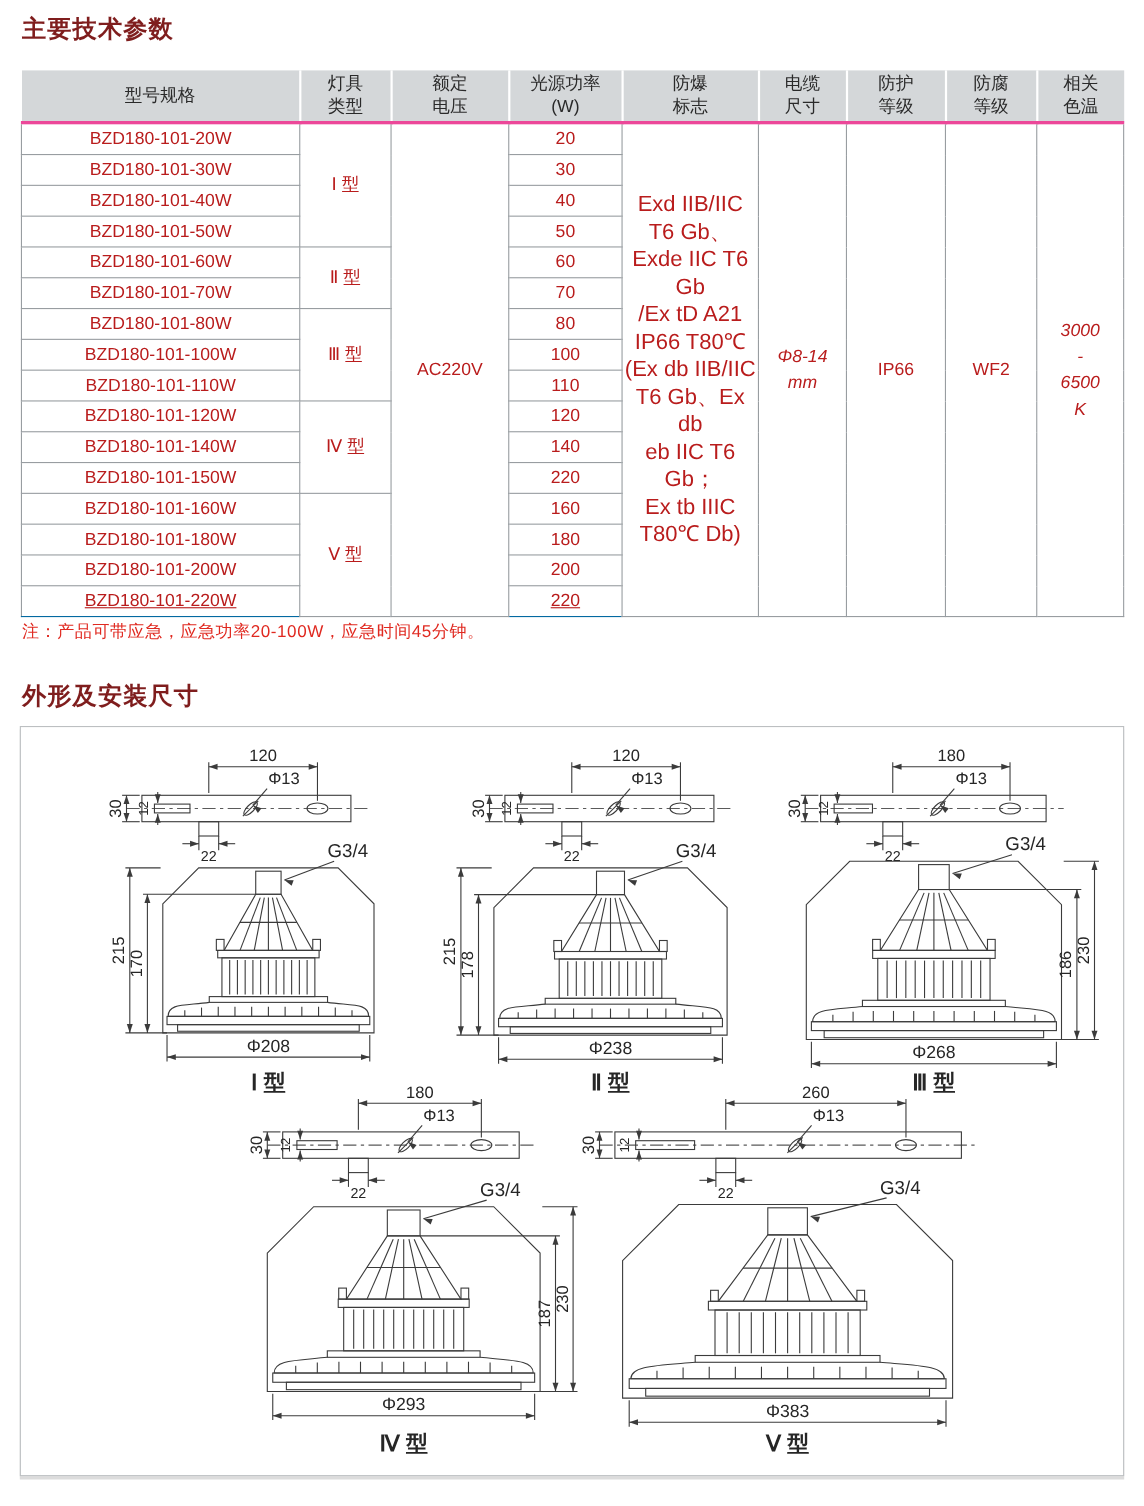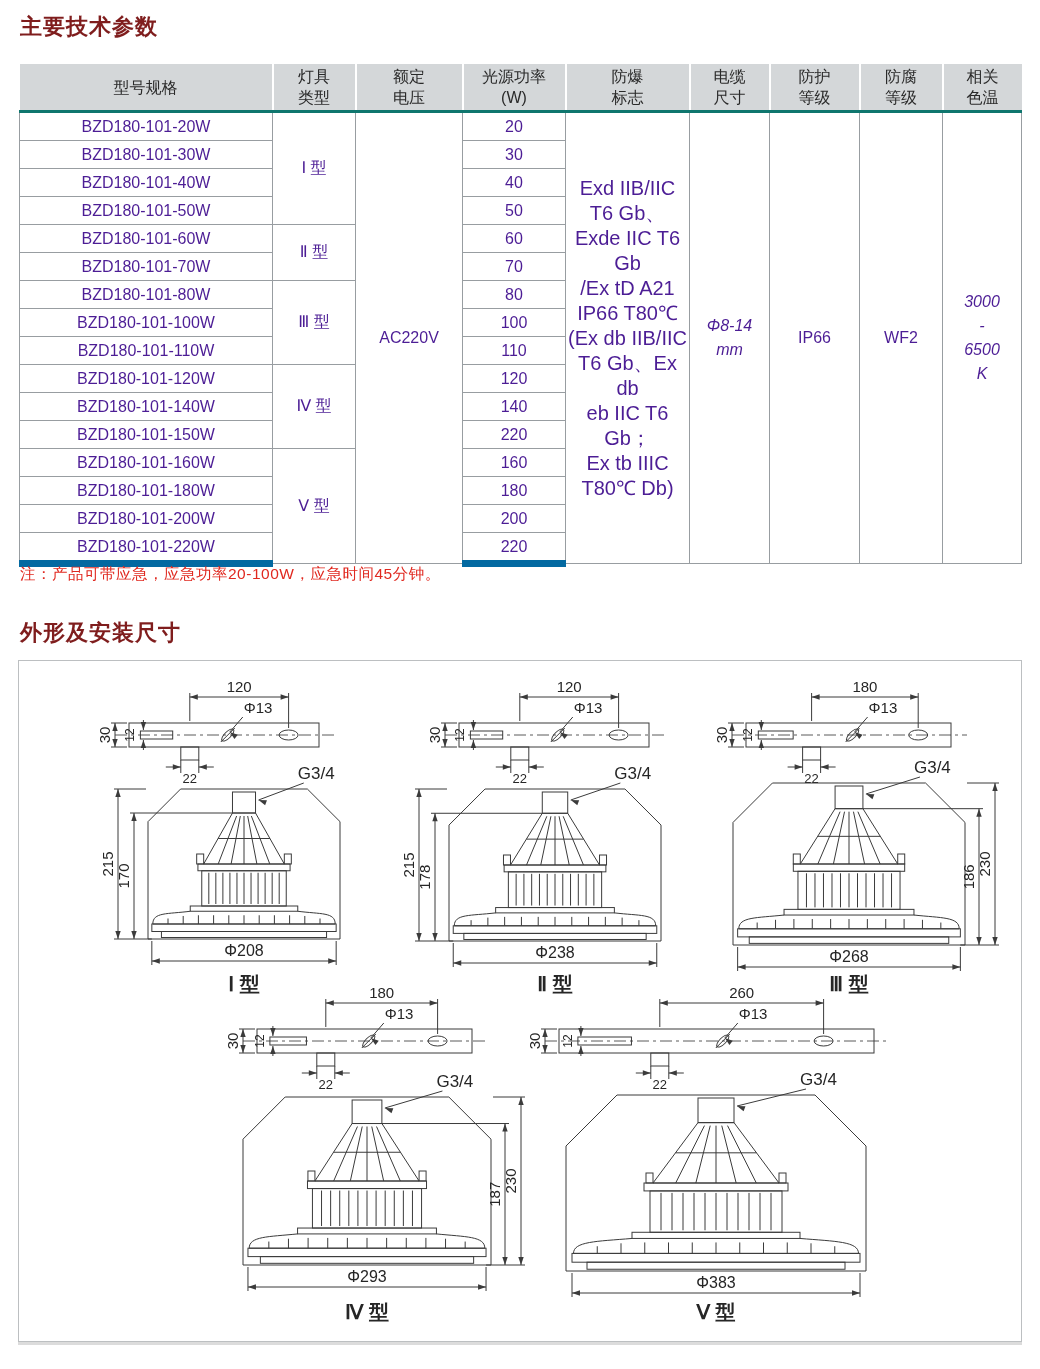--- a/index.html
+++ b/index.html
@@ -16,26 +16,26 @@
   #title2{top:618px;}
   table#spec{
     position:absolute;left:19px;top:64px;width:1002px;
     border-collapse:collapse;table-layout:fixed;
   }
   #spec th{
     background:#d4d7d9;height:46px;font-weight:normal;font-size:16px;color:#2a2a2a;
     border-left:2px solid #ffffff;padding:0;text-align:center;vertical-align:middle;
   }
   #spec th:first-child{border-left:none;}
-  #spec thead tr{border-bottom:3px solid #0f766e;margin-left:36px;}
+  #spec thead tr{border-bottom:3px solid #ec4899;margin-left:36px;}
   #spec td{
     border:1px solid #989da1;height:27px;padding:0;text-align:center;
-    vertical-align:middle;font-size:16px;color:#4c1d95;background:#fff;
+    vertical-align:middle;font-size:16px;color:#b91c1c;background:#fff;
   }
-  #spec tbody tr:last-child td{border-bottom:7px solid #0369a1;}
+  #spec tbody tr:last-child td{border-bottom:1px solid #0369a1;text-decoration:underline;}
   #spec .c-ex div{line-height:25px;font-size:20px;}
   #spec .c-cable div, #spec .c-cct div{line-height:24px;font-size:16px;font-style:italic;}
   #spec .hline{line-height:21px;}
   .note{
     position:absolute;left:20px;top:564px;color:#e02920;font-size:15.5px;letter-spacing:.5px;
   }
   .drawings-box{
     position:absolute;left:18px;top:660px;width:1002px;height:680px;
     border:1px solid #bcbfc1;box-shadow:0 3px 0 #dcdcdc;background:#fff;
   }

